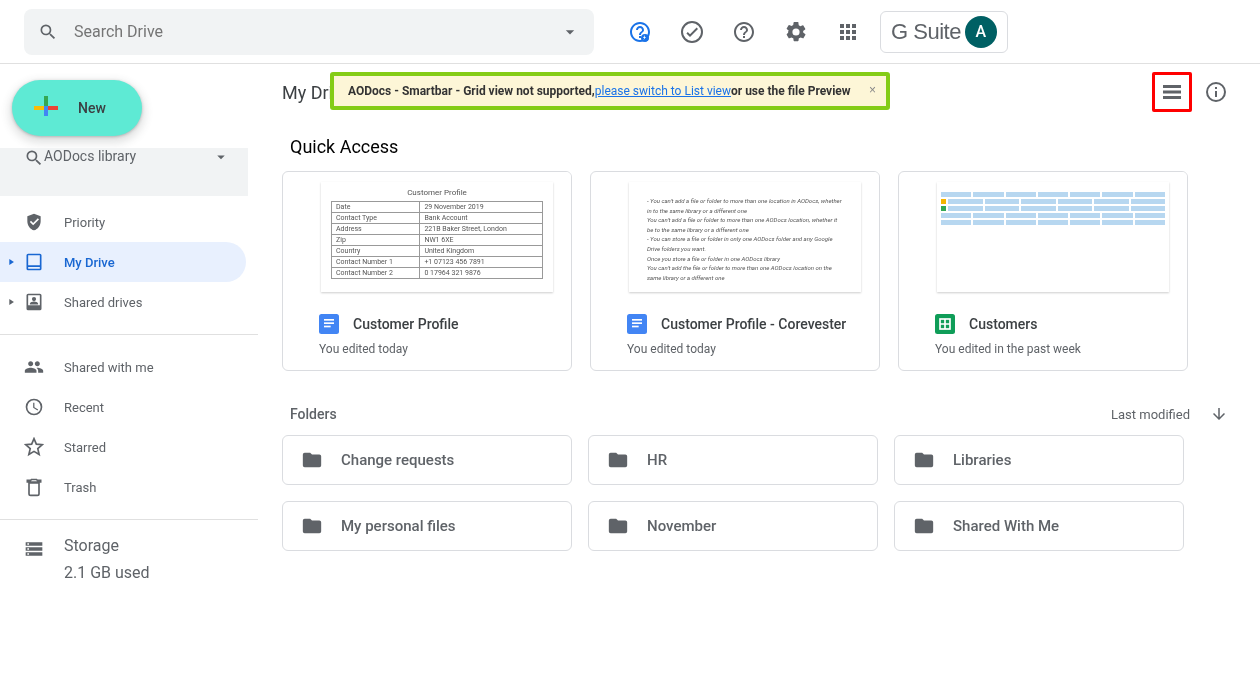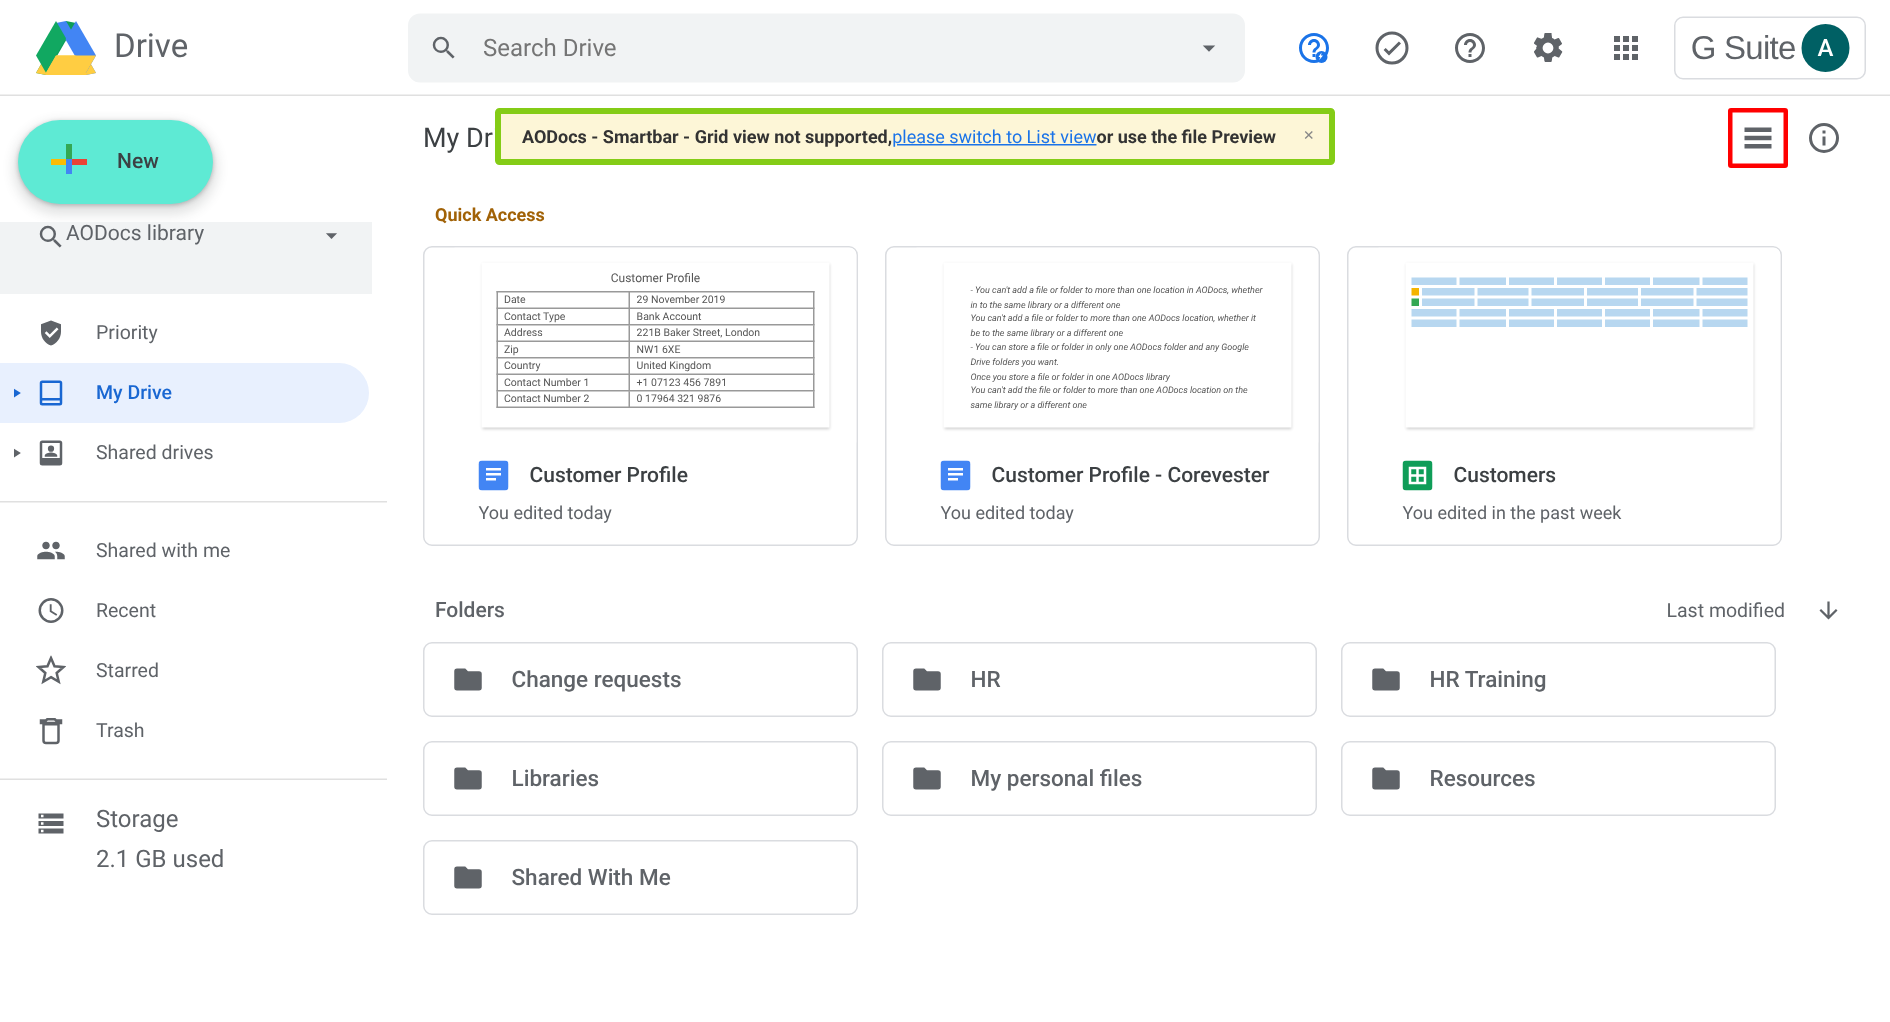--- a/index.html
+++ b/index.html
@@ -36,21 +36,21 @@
 .main { flex:1; position:relative; padding:0 24px; overflow:auto;}
 .banner { position:absolute; top:8px; left:72px; width:560px; background:#fdf6d7; border:4px solid #84cc16; border-radius:3px; padding:8px 28px 8px 14px; font-size:12px; color:#333; display:flex; align-items:center; z-index:5;}
 .banner a{ color:#1a73e8; }
 .banner .close-x{ position:absolute; right:10px; top:7px; color:#888; cursor:pointer; font-family:sans-serif;}
 .path-row { display:flex; align-items:center; height:56px; gap:8px; font-size:18px; color:#3c4043; justify-content:space-between;}
 .path-left{display:flex;align-items:center;gap:10px;}
 .path-icons{display:flex;align-items:center;gap:4px;}
 .path-icons .ibox{ width:40px; height:40px; display:flex; align-items:center; justify-content:center; cursor:pointer;}
 .path-icons .ibox svg{fill:#5f6368;width:24px;height:24px;}
 .list-highlight{ border:3px solid #ff0000; border-radius:2px;}
-.section-h { font-size:12px; font-weight:700; color:#a16207; margin:16px 0 14px 8px;}
+.section-h { font-size:18px; font-weight:400; color:#000000; margin:16px 0 14px 8px;}
 .qa-grid{ display:flex; gap:18px;}
 .qa-card{ width:290px; border:1px solid #dadce0; border-radius:6px; overflow:hidden; background:#fff;padding-left:20px;}
 .qa-thumb{ height:130px; background:#fff; padding:10px 18px; display:flex; align-items:flex-start; justify-content:center;}
 .qa-thumb .doc-prev{ width:100%; height:100%; background:#fff; box-shadow:0 1px 2px rgba(0,0,0,0.2); padding:6px 10px; font-size:6px; color:#555; overflow:hidden;}
 .qa-thumb .doc-prev.table td{border:1px solid #999;padding:1px 4px;font-size:7px;}
 .qa-thumb .doc-prev.sheet{ padding:10px 4px; display:flex; flex-direction:column; gap:2px;}
 .sheet-row{ height:5px; display:flex; gap:2px;}
 .sheet-row span{ flex:1; background:#b7d7f0;}
 .sheet-row.o span:first-child{background:#f4b400;flex:0.15;}
 .sheet-row.g span:first-child{background:#34a853;flex:0.15;}
@@ -62,34 +62,20 @@
 .folders-hdr .left{font-size:14px;font-weight:500;color:#5f6368;}
 .folders-hdr .right{display:flex;align-items:center;gap:20px;font-size:13px;color:#5f6368;}
 .folder-grid{ display:grid; grid-template-columns:repeat(3, 290px); gap:16px 16px;}
 .folder-card{ height:50px; border:1px solid #dadce0; border-radius:6px; display:flex; align-items:center; gap:18px; padding:0 18px; font-size:15px; font-weight:500; color:#5f6368; cursor:pointer;}
 .folder-card svg{width:22px;height:22px;fill:#5f6368;}
 </style>
 </head>
 <body>
 
 <div class="header">
-  <div class="logo-wrap">
-    <svg class="drive-logo" viewBox="0 0 87 78">
-        <path fill="#0F9D58" d="M43.5 0 0 75.4l14.5 2.6L58 2.6z"></path>
-        <path fill="#4285F4" d="M43.5 0 29 2.6 72.5 78 87 75.4z"></path>
-        <path fill="#FFCD40" d="M0 75.4 14.5 78h58L87 75.4 72.5 50H14.5z"></path>
-        <path fill="#0F9D58" d="M29 0h29L43.5 25z" opacity="0"></path>
-        <path fill="#4285F4" d="M58 0 43.5 25 29 0z" opacity="0"></path>
-        <path fill="#11A861" d="M29 0 0 50l14.5 25L43.5 25z"></path>
-        <path fill="#4285F4" d="M58 0 43.5 25 72.5 75 87 50z"></path>
-        <path fill="#FFCD40" d="M14.5 75h58L87 50H29z" opacity="0"></path>
-        <path fill="#FFCD42" d="M29 50h58L72.5 75h-58z"></path>
-      </svg>
-    <span class="drive-title">Drive</span>
-  </div>
   <div class="search-bar">
     <svg class="search-ico" width="20" height="20" viewBox="0 0 24 24">
         <path d="M15.5 14h-.79l-.28-.27A6.471 6.471 0 0 0 16 9.5 6.5 6.5 0 1 0 9.5 16c1.61 0 3.09-.59 4.23-1.57l.27.28v.79l5 4.99L20.49 19l-4.99-5zm-6 0C7.01 14 5 11.99 5 9.5S7.01 5 9.5 5 14 7.01 14 9.5 11.99 14 9.5 14z"></path>
       </svg>
     <input placeholder="Search Drive" style="">
     <svg class="caret" width="20" height="20" viewBox="0 0 24 24">
         <path d="M7 10l5 5 5-5z"></path>
       </svg>
   </div>
   <div class="header-icons">
@@ -389,39 +375,33 @@
         <div class="folder-card">
           <svg viewBox="0 0 24 24">
             <path d="M10 4H4a2 2 0 0 0-2 2v12a2 2 0 0 0 2 2h16a2 2 0 0 0 2-2V8a2 2 0 0 0-2-2h-8l-2-2z"></path>
           </svg>
           <span>HR</span>
         </div>
         <div class="folder-card">
           <svg viewBox="0 0 24 24">
             <path d="M10 4H4a2 2 0 0 0-2 2v12a2 2 0 0 0 2 2h16a2 2 0 0 0 2-2V8a2 2 0 0 0-2-2h-8l-2-2z"></path>
           </svg>
-          <span>HR Training</span>
-        </div>
-        <div class="folder-card">
-          <svg viewBox="0 0 24 24">
-            <path d="M10 4H4a2 2 0 0 0-2 2v12a2 2 0 0 0 2 2h16a2 2 0 0 0 2-2V8a2 2 0 0 0-2-2h-8l-2-2z"></path>
-          </svg>
           <span>Libraries</span>
         </div>
         <div class="folder-card">
           <svg viewBox="0 0 24 24">
             <path d="M10 4H4a2 2 0 0 0-2 2v12a2 2 0 0 0 2 2h16a2 2 0 0 0 2-2V8a2 2 0 0 0-2-2h-8l-2-2z"></path>
           </svg>
           <span>My personal files</span>
         </div>
         <div class="folder-card">
           <svg viewBox="0 0 24 24">
             <path d="M10 4H4a2 2 0 0 0-2 2v12a2 2 0 0 0 2 2h16a2 2 0 0 0 2-2V8a2 2 0 0 0-2-2h-8l-2-2z"></path>
           </svg>
-          <span>Resources</span>
+          <span>November</span>
         </div>
         <div class="folder-card">
           <svg viewBox="0 0 24 24">
             <path d="M10 4H4a2 2 0 0 0-2 2v12a2 2 0 0 0 2 2h16a2 2 0 0 0 2-2V8a2 2 0 0 0-2-2h-8l-2-2z"></path>
           </svg>
           <span>Shared With Me</span>
         </div>
       </div>
   </div>
 </div>

